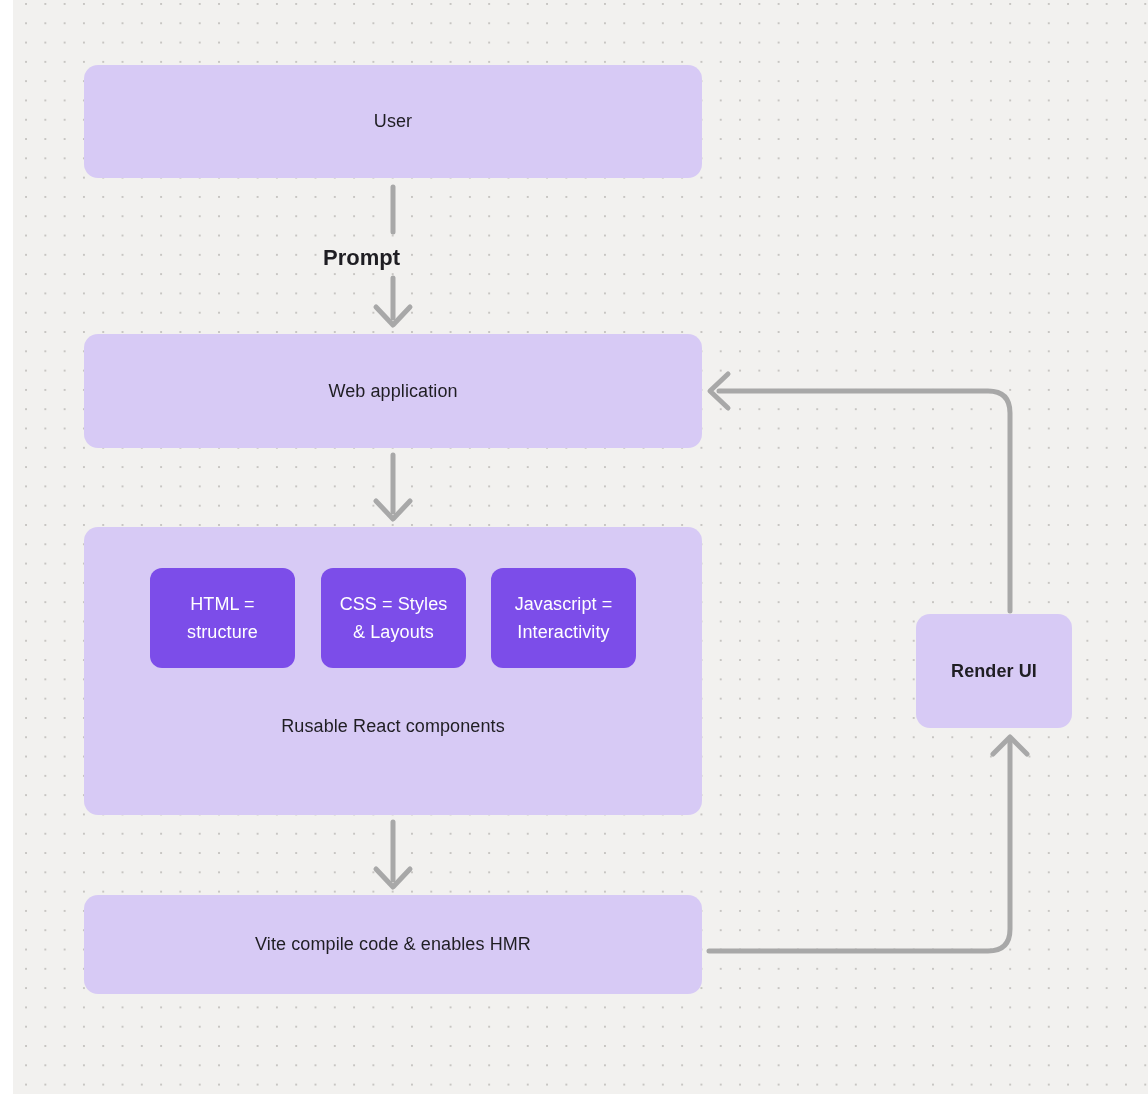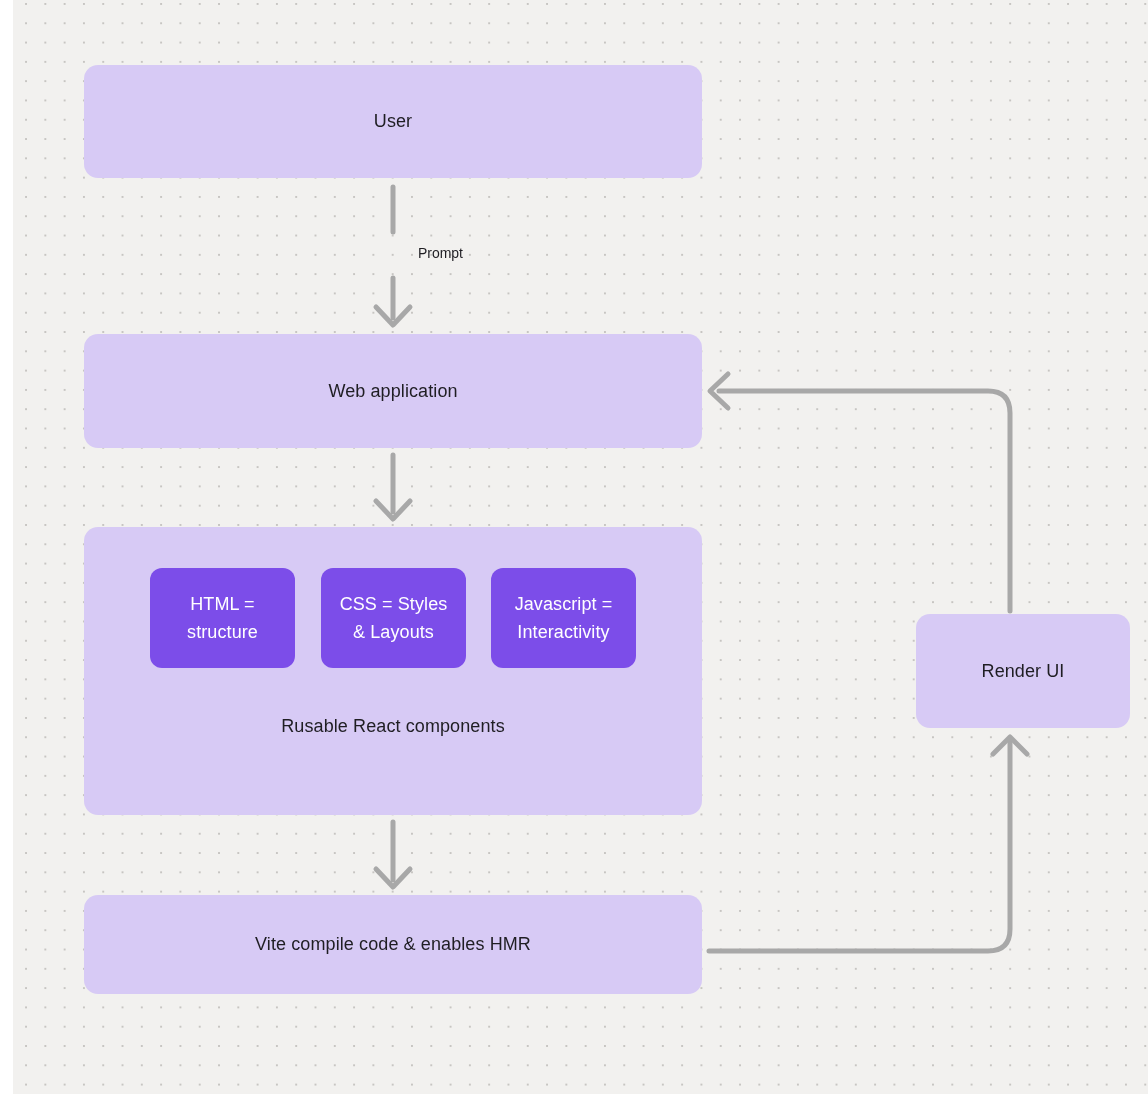--- a/index.html
+++ b/index.html
@@ -34,21 +34,21 @@
     color: #1f1e23;
     font-size: 18px;
     font-weight: 500;
     letter-spacing: 0.1px;
   }
 
   .node-user            { left: 71px;  top: 65px;  width: 618px; height: 113px; }
   .node-web-application { left: 71px;  top: 334px; width: 618px; height: 114px; }
   .node-components      { left: 71px;  top: 527px; width: 618px; height: 288px; display: block; }
   .node-vite            { left: 71px;  top: 895px; width: 618px; height: 99px; }
-  .node-render-ui       { left: 903px; top: 614px; width: 214px; height: 114px; }
+  .node-render-ui       { left: 903px; top: 614px; width: 156px; height: 114px; font-weight: bold; }
 
   .chip {
     position: absolute;
     top: 41px;
     width: 145px;
     height: 100px;
     background: #7c4de9;
     border-radius: 12px;
     display: flex;
     align-items: center;
@@ -73,24 +73,24 @@
     color: #1f1e23;
     font-size: 18px;
     font-weight: 500;
   }
 
   .edge-label {
     position: absolute;
     left: 310px;
     top: 245px;
     width: 140px;
-    text-align: right;
+    text-align: left;
     color: #1f1e23;
-    font-size: 14px;
-    font-weight: 400;
+    font-size: 22px;
+    font-weight: 700;
   }
 </style>
 </head>
 <body>
 
 <div class="stage">
 
   <svg class="edges" viewBox="0 0 1148 1094" xmlns="http://www.w3.org/2000/svg">
     <g stroke="#a8a8a8" stroke-width="5" fill="none" stroke-linecap="round" stroke-linejoin="round">
       <path d="M380 187 V232"></path>

